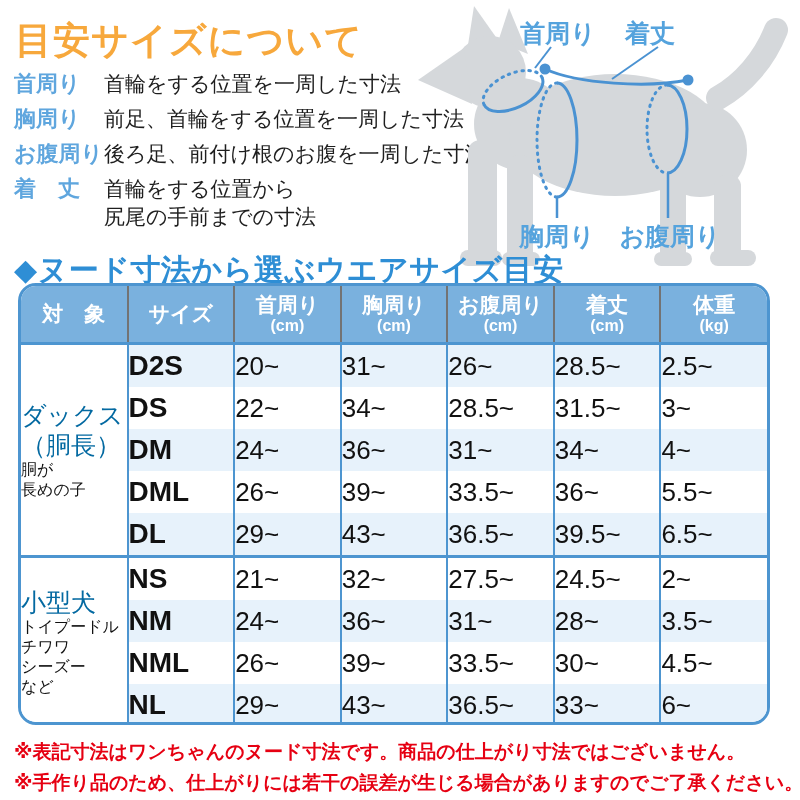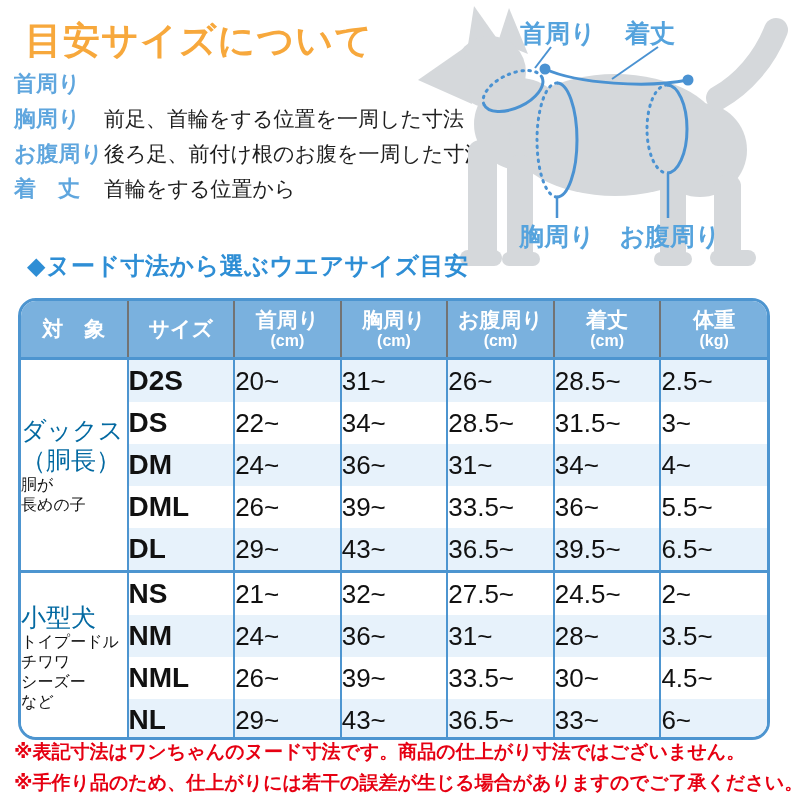--- a/index.html
+++ b/index.html
@@ -1,37 +1,37 @@
 <!DOCTYPE html>
 <html><head>
 <meta charset="utf-8">
 <style>
   html,body{margin:0;padding:0;background:#fff;}
   body{font-family:"Liberation Sans","DejaVu Sans",sans-serif;}
   #stage{position:relative;width:800px;height:800px;background:#fff;overflow:hidden;}
 
   
-  .page-title{position:absolute;left:25px;top:16px;font-size:37px;font-weight:700;color:#F7A83C;letter-spacing:1px;}
+  .page-title{position:absolute;left:15px;top:16px;font-size:37px;font-weight:700;color:#F7A83C;letter-spacing:1px;}
 
   
   .legend{position:absolute;left:14px;top:70px;width:440px;}
   .legend-item{position:absolute;left:0;display:flex;align-items:flex-start;}
   .legend-term{width:90px;flex:0 0 90px;font-size:22px;font-weight:700;color:#5FA6DE;line-height:28px;}
   .legend-desc{font-size:21px;font-weight:500;color:#1e1e1e;line-height:28px;white-space:nowrap;}
   .legend-desc .l2{display:block;}
 
   
   .diagram{position:absolute;left:408px;top:0;width:390px;height:285px;}
   .diagram text{font-family:"Liberation Sans","DejaVu Sans",sans-serif;font-size:25px;font-weight:700;fill:#55A3DD;}
 
   
-  .section-heading{position:absolute;left:27px;top:250px;font-size:24px;font-weight:700;color:#2E8ED5;letter-spacing:0.5px;}
-
-  
-  .size-table-wrap{position:absolute;left:18px;top:298px;width:752px;height:442px;border:3px solid #4D95D0;border-radius:18px;overflow:hidden;background:#fff;box-sizing:border-box;}
+  .section-heading{position:absolute;left:14px;top:250px;font-size:30px;font-weight:700;color:#2E8ED5;letter-spacing:0.5px;}
+
+  
+  .size-table-wrap{position:absolute;left:18px;top:283px;width:752px;height:442px;border:3px solid #4D95D0;border-radius:18px;overflow:hidden;background:#fff;box-sizing:border-box;}
   table.size-table{width:100%;height:100%;border-collapse:collapse;table-layout:fixed;}
   .size-table th{height:56px;background:#7AB1DE;color:#fff;font-weight:700;vertical-align:middle;text-align:center;border-left:2px solid #737373;border-bottom:3px solid #4D95D0;padding:0;}
   .size-table th:first-child{border-left:none;}
   .hlabel{display:block;font-size:21px;line-height:24px;}
   .hunit{display:block;font-size:16px;font-weight:700;line-height:18px;}
   .hunit:empty{display:none;}
   .size-table td{border-left:2px solid #4D95D0;text-align:left;vertical-align:middle;padding:0;height:42px;}
   .size-table td.subject{border-left:none;background:#fff;}
   .size-table tr.r-stripe td{background:#E7F2FB;}
   .size-table tr.r-stripe td.subject{background:#fff;}
@@ -50,32 +50,33 @@
 </head>
 <body>
 
 <div id="stage">
 
   <div class="page-title">目安サイズについて</div>
 
   <div class="legend">
     <div class="legend-item" style="top:0;">
       <span class="legend-term">首周り</span>
+      <span class="legend-desc">首輪をする位置を一周した寸法</span>
     </div>
     <div class="legend-item" style="top:35px;">
       <span class="legend-term">胸周り</span>
       <span class="legend-desc">前足、首輪をする位置を一周した寸法</span>
     </div>
     <div class="legend-item" style="top:70px;">
       <span class="legend-term">お腹周り</span>
       <span class="legend-desc">後ろ足、前付け根のお腹を一周した寸法</span>
     </div>
     <div class="legend-item" style="top:105px;">
       <span class="legend-term">着　丈</span>
-      <span class="legend-desc"><span>首輪をする位置から</span></span>
+      <span class="legend-desc"><span>首輪をする位置から</span><span class="l2">尻尾の手前までの寸法</span></span>
     </div>
   </div>
 
   <svg class="diagram" viewBox="0 0 390 285">
 
     <g fill="#D5D8DB">
       <polygon points="58,58 66,6 90,40"></polygon>
       <polygon points="90,42 101,8 120,54"></polygon>
       <circle cx="82" cy="72" r="36"></circle>
       <polygon points="10,80 56,48 64,104"></polygon>

